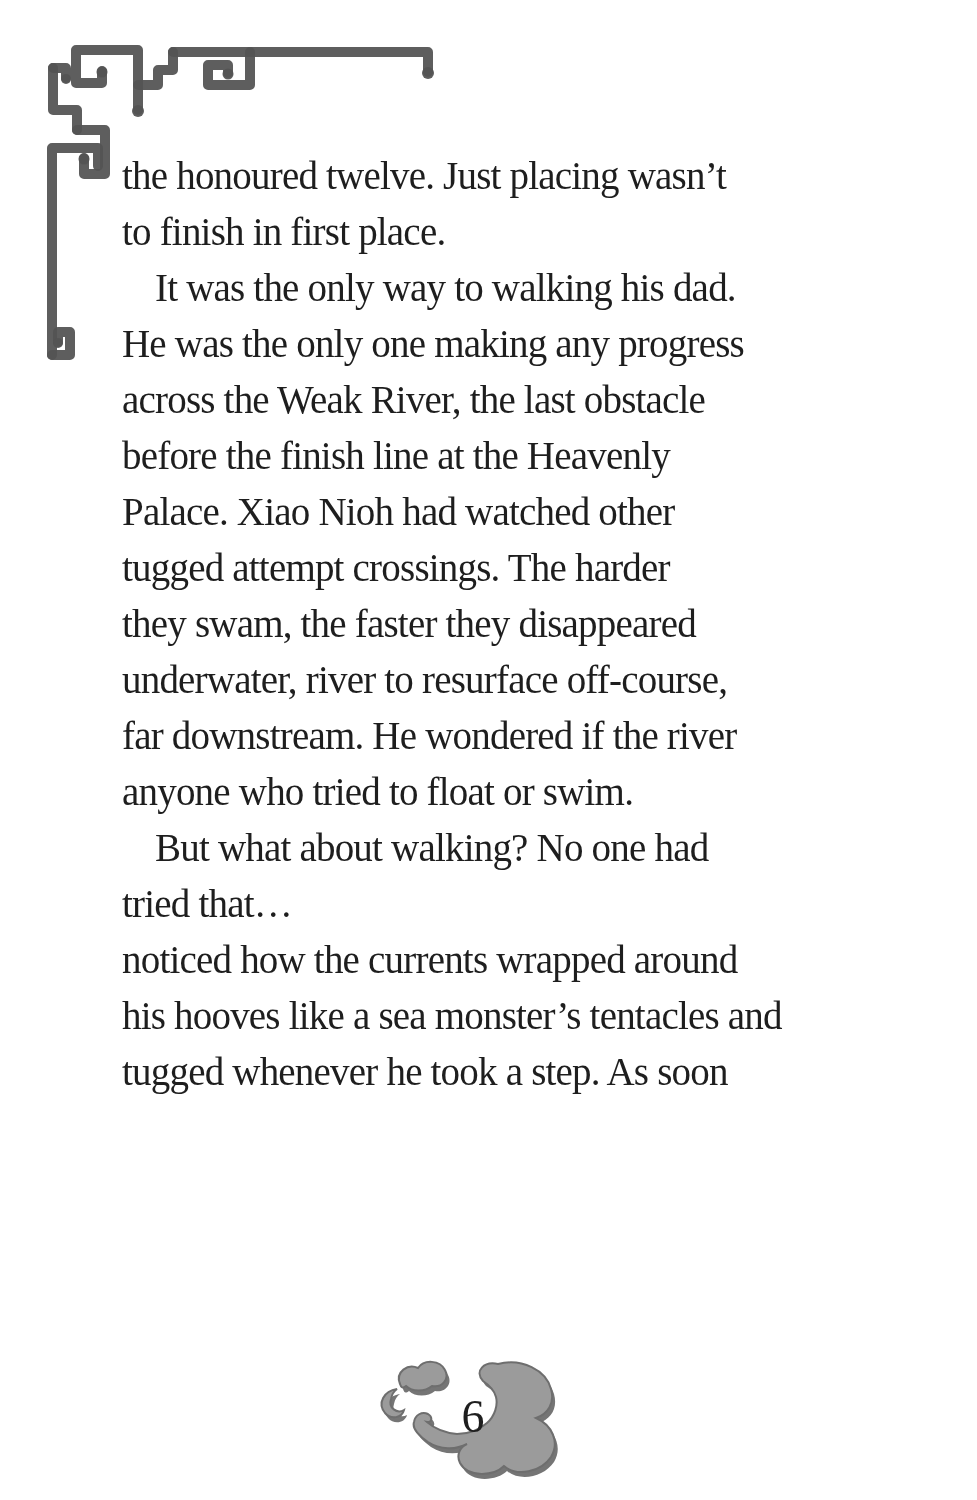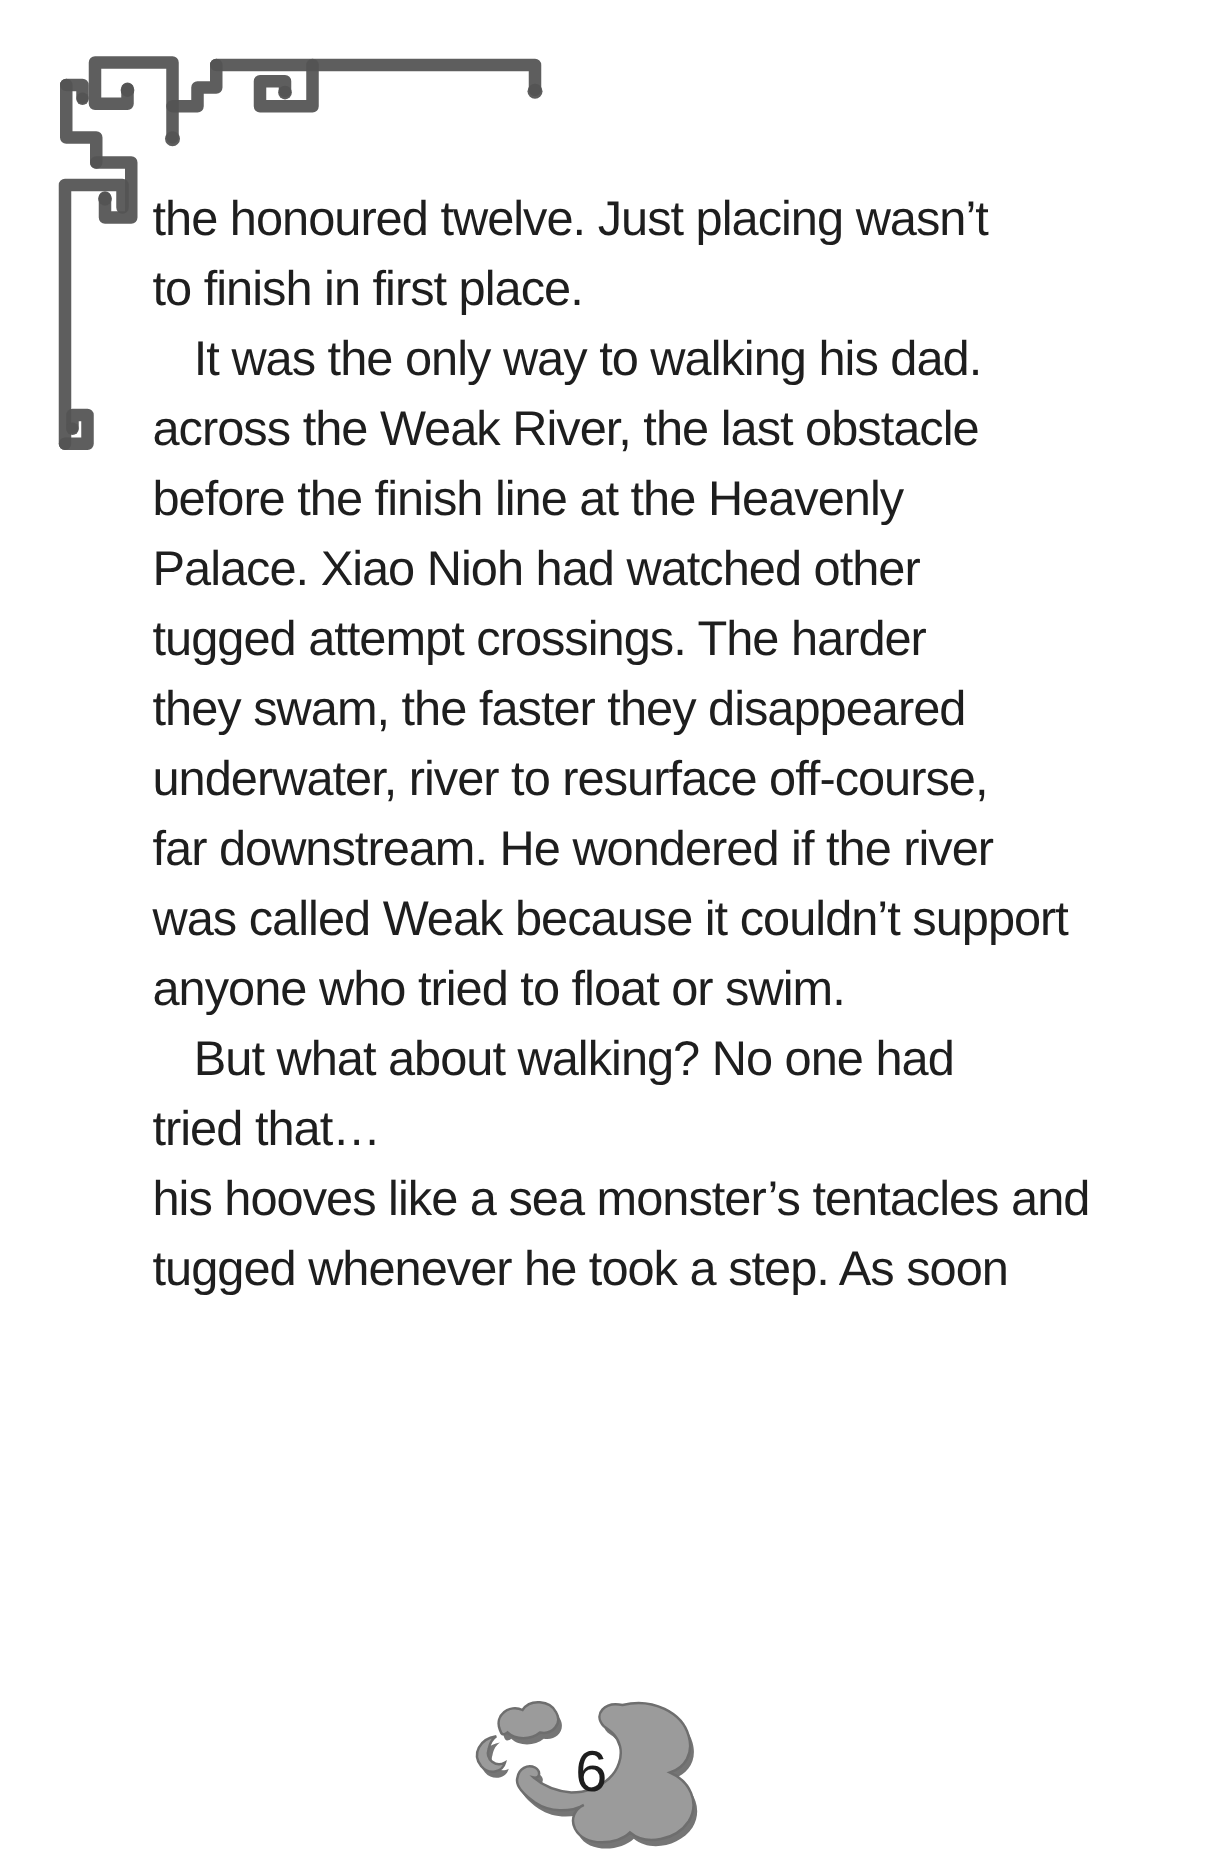--- a/index.html
+++ b/index.html
@@ -6,21 +6,21 @@
     margin: 0;
     padding: 0;
     background: #ffffff;
   }
   .page {
     position: relative;
     width: 977px;
     height: 1500px;
     background: var(--page-bg, #ffffff);
     overflow: hidden;
-    font-family: Liberation Sans, sans-serif;
+    font-family: Liberation Serif, serif;
   }
 
   
   .corner-ornament {
     position: absolute;
     left: 36px;
     top: 40px;
     width: 400px;
     height: 330px;
   }
@@ -111,31 +111,32 @@
     <circle cx="66" cy="32" r="5.5"></circle>
     <circle cx="30" cy="39" r="5"></circle>
     <circle cx="48" cy="119" r="5.5"></circle>
     <circle cx="22" cy="303" r="5"></circle>
   </svg>
 
   <div class="text-block">
       <div class="line">the honoured twelve. Just placing wasn’t</div>
       <div class="line">to finish in first place.</div>
       <div class="line indent">It was the only way to walking his dad.</div>
+      <div class="line">He was the only one making any progress</div>
       <div class="line">across the Weak River, the last obstacle</div>
       <div class="line">before the finish line at the Heavenly</div>
       <div class="line">Palace. Xiao Nioh had watched other</div>
       <div class="line">tugged attempt crossings. The harder</div>
       <div class="line">they swam, the faster they disappeared</div>
       <div class="line">underwater, river to resurface off-course,</div>
       <div class="line">far downstream. He wondered if the river</div>
-      <div class="line">was called Weak because it couldn’t support</div>
       <div class="line">anyone who tried to float or swim.</div>
       <div class="line indent">But what about walking? No one had</div>
       <div class="line">tried that…</div>
+      <div class="line">noticed how the currents wrapped around</div>
       <div class="line">his hooves like a sea monster’s tentacles and</div>
       <div class="line">tugged whenever he took a step. As soon</div>
     </div>
 
   <svg class="cloud-ornament" viewBox="0 0 204 128" xmlns="http://www.w3.org/2000/svg" aria-hidden="true">
     <g class="cloud-shadow" transform="translate(3,5)">
       <path d="M113 23 C104 13 114 3 128 6 C152 0 176 12 181 31 C185 45 178 56 166 60
                C182 67 190 84 181 99 C171 114 147 119 134 108 C124 118 98 120 90 105
                C86 97 90 89 97 86 C86 92 70 92 58 84 C48 77 42 70 44 64
                C45 57 52 53 58 56 C63 59 62 65 57 64 C65 71 76 75 87 76

